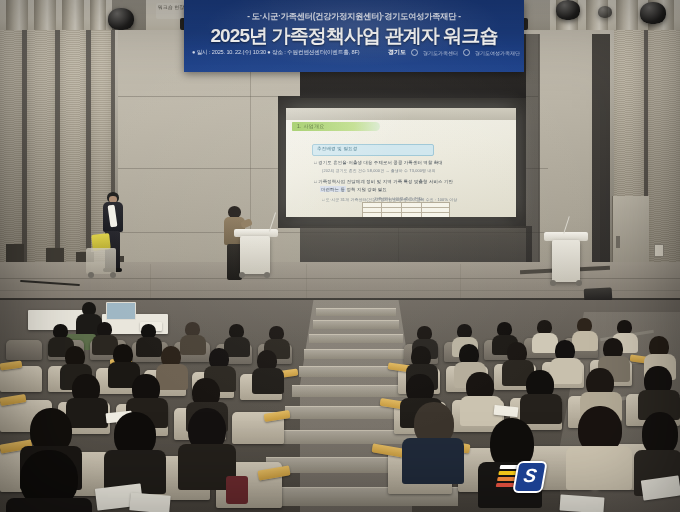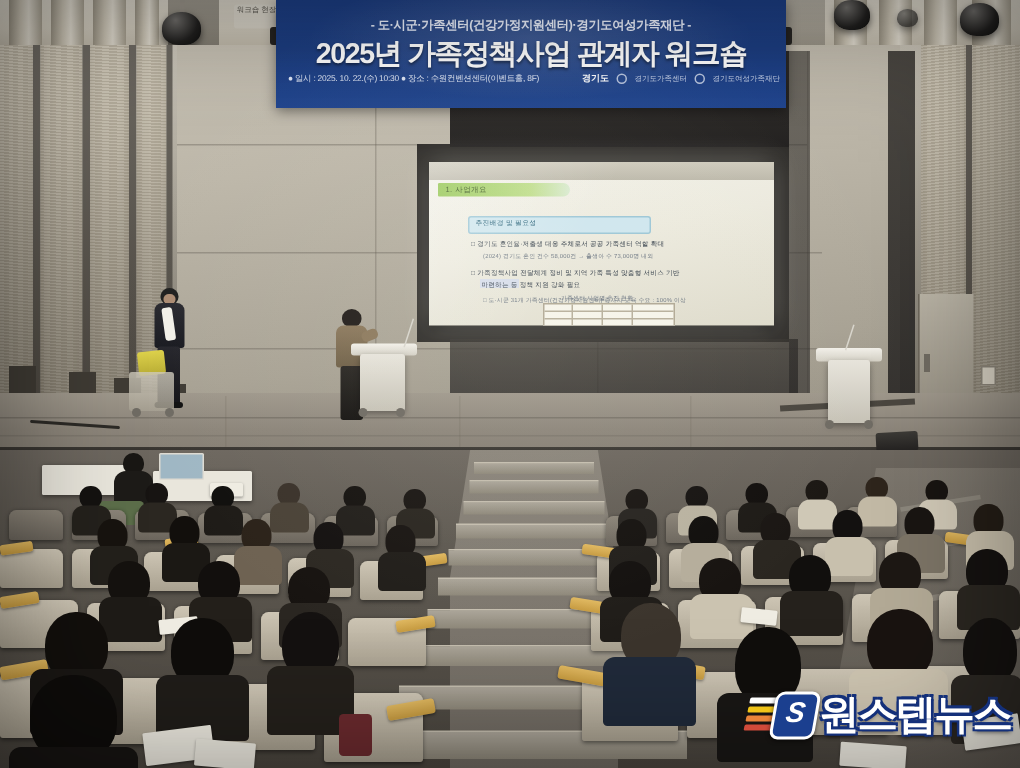--- a/index.html
+++ b/index.html
@@ -632,16 +632,15 @@
       <div class="wm-bars">
         <i style="top:0;background:#ffffff;"></i>
         <i style="top:6px;background:#f0c419;"></i>
         <i style="top:12px;background:#e8833a;"></i>
         <i style="top:18px;background:#d04a3a;"></i>
       </div>
       <div class="wm-s">
           <b>S</b>
         </div>
     </div>
-    <div class="wm-text">원스텝뉴스</div>
   </div>
 
 </div>
 
 </body></html>

